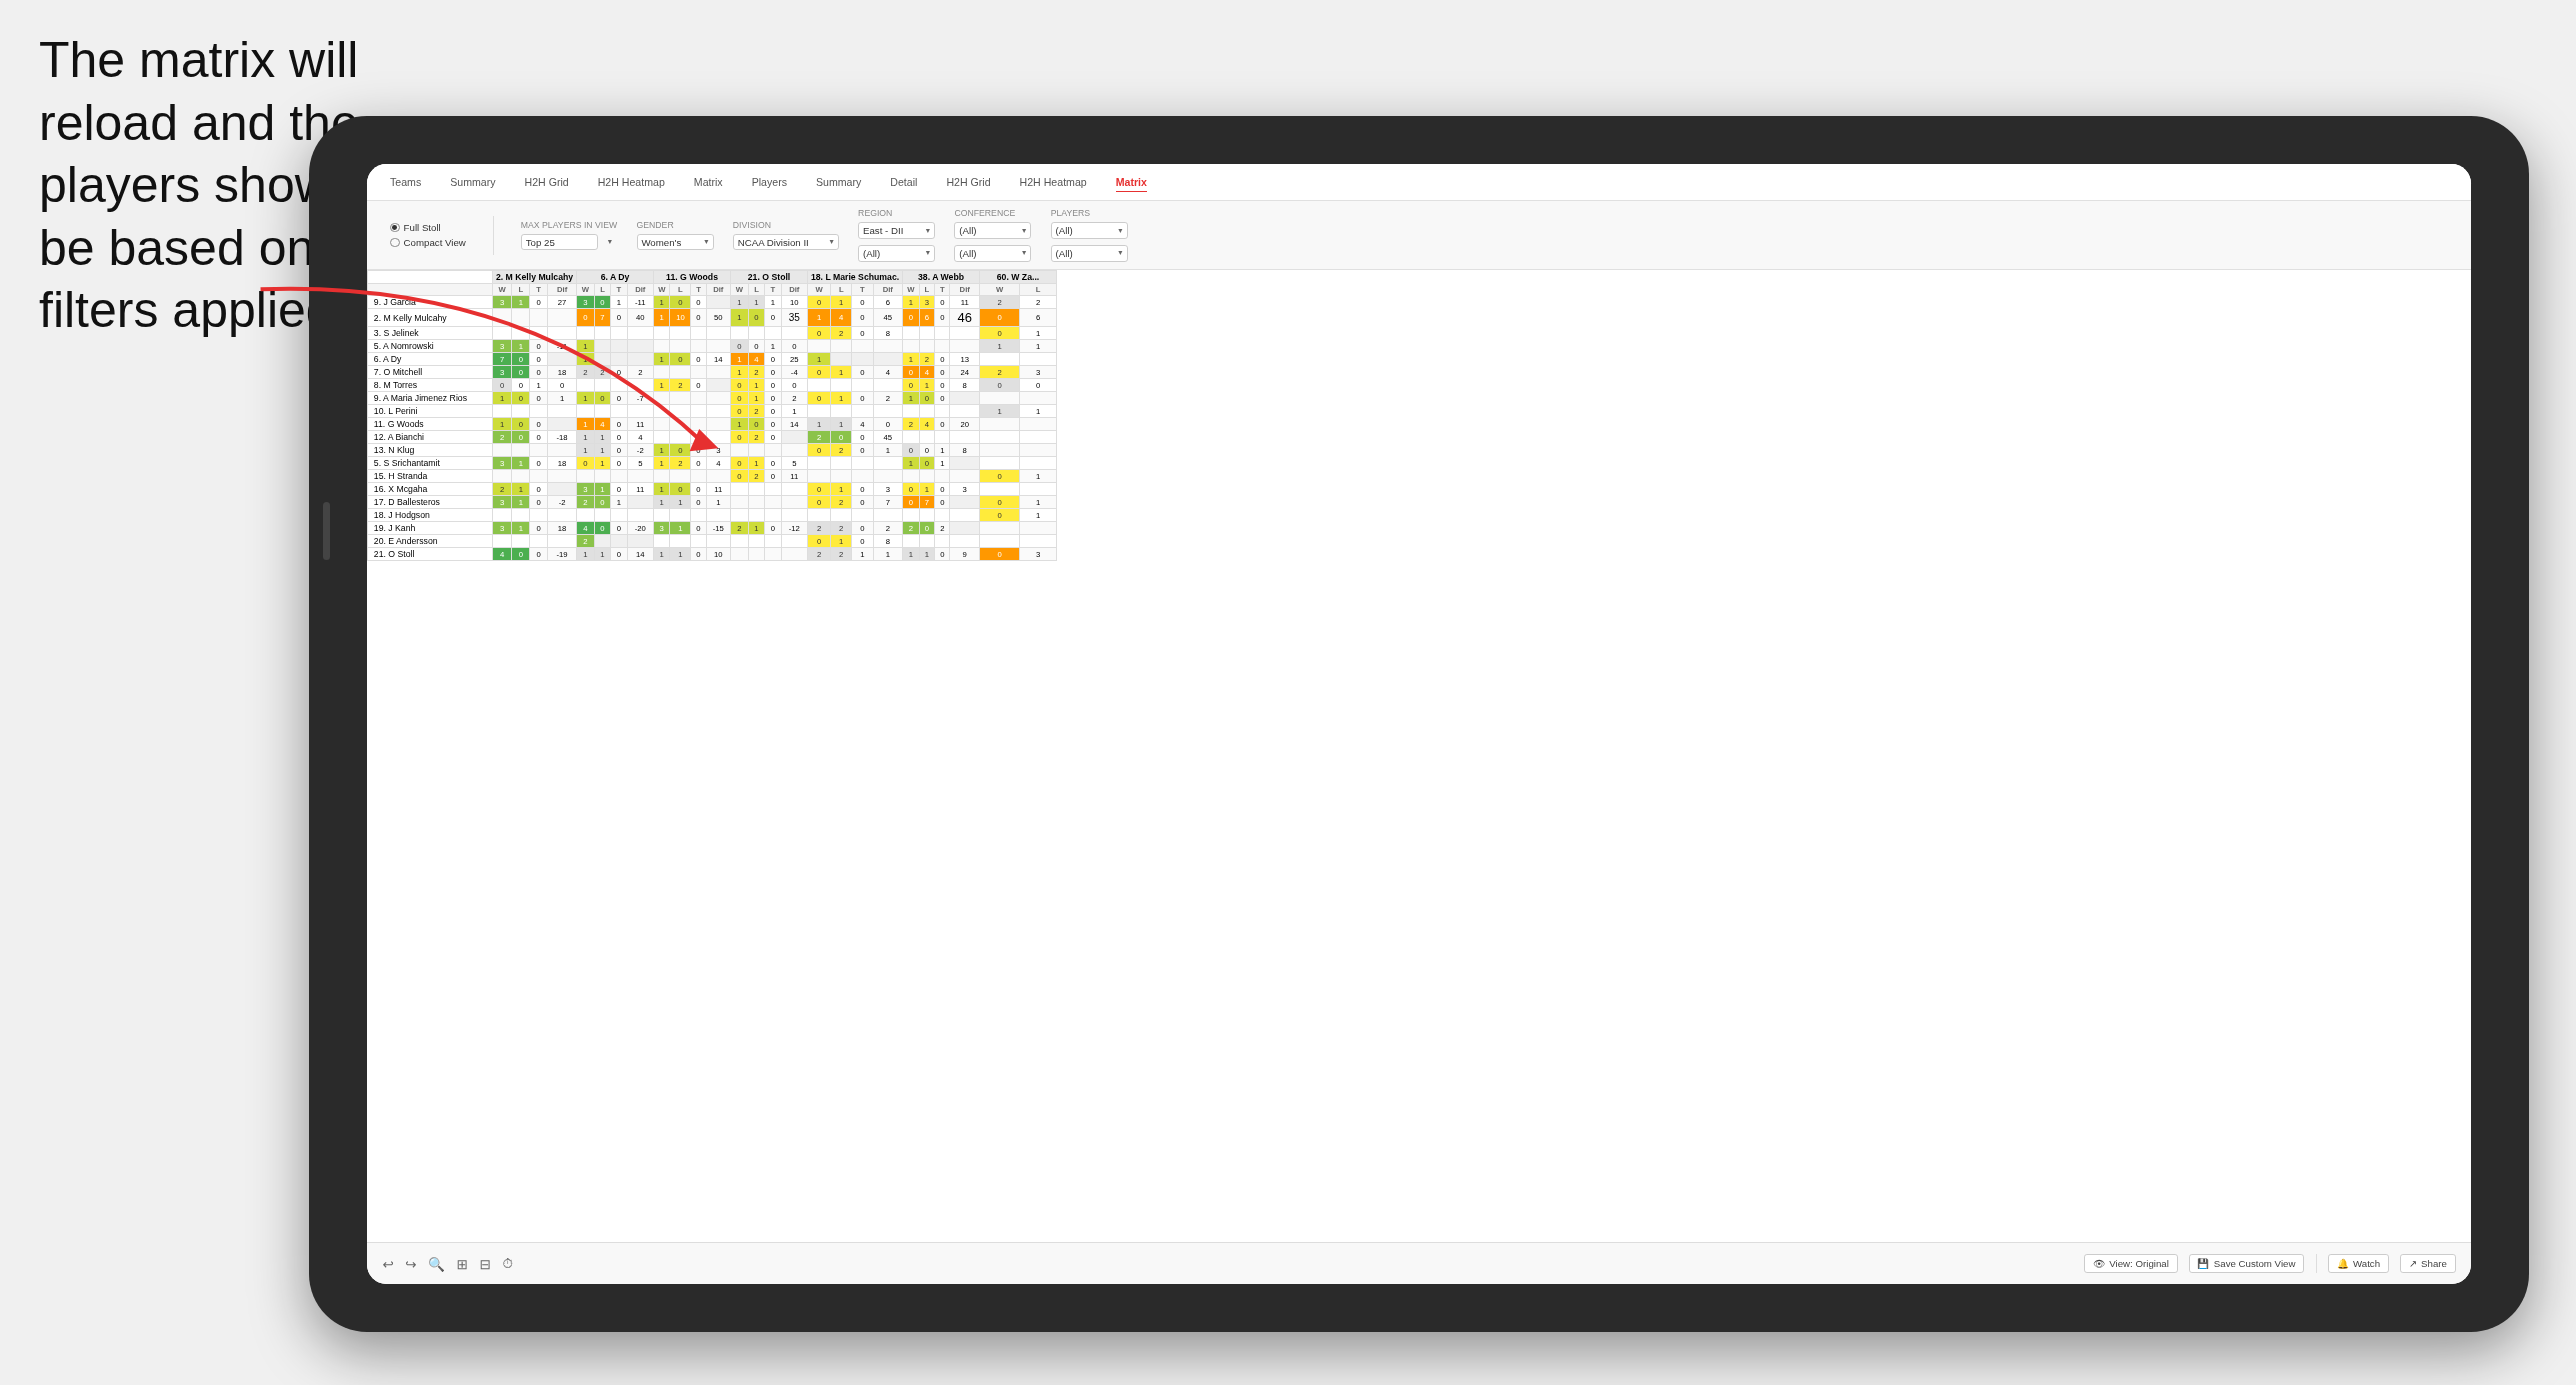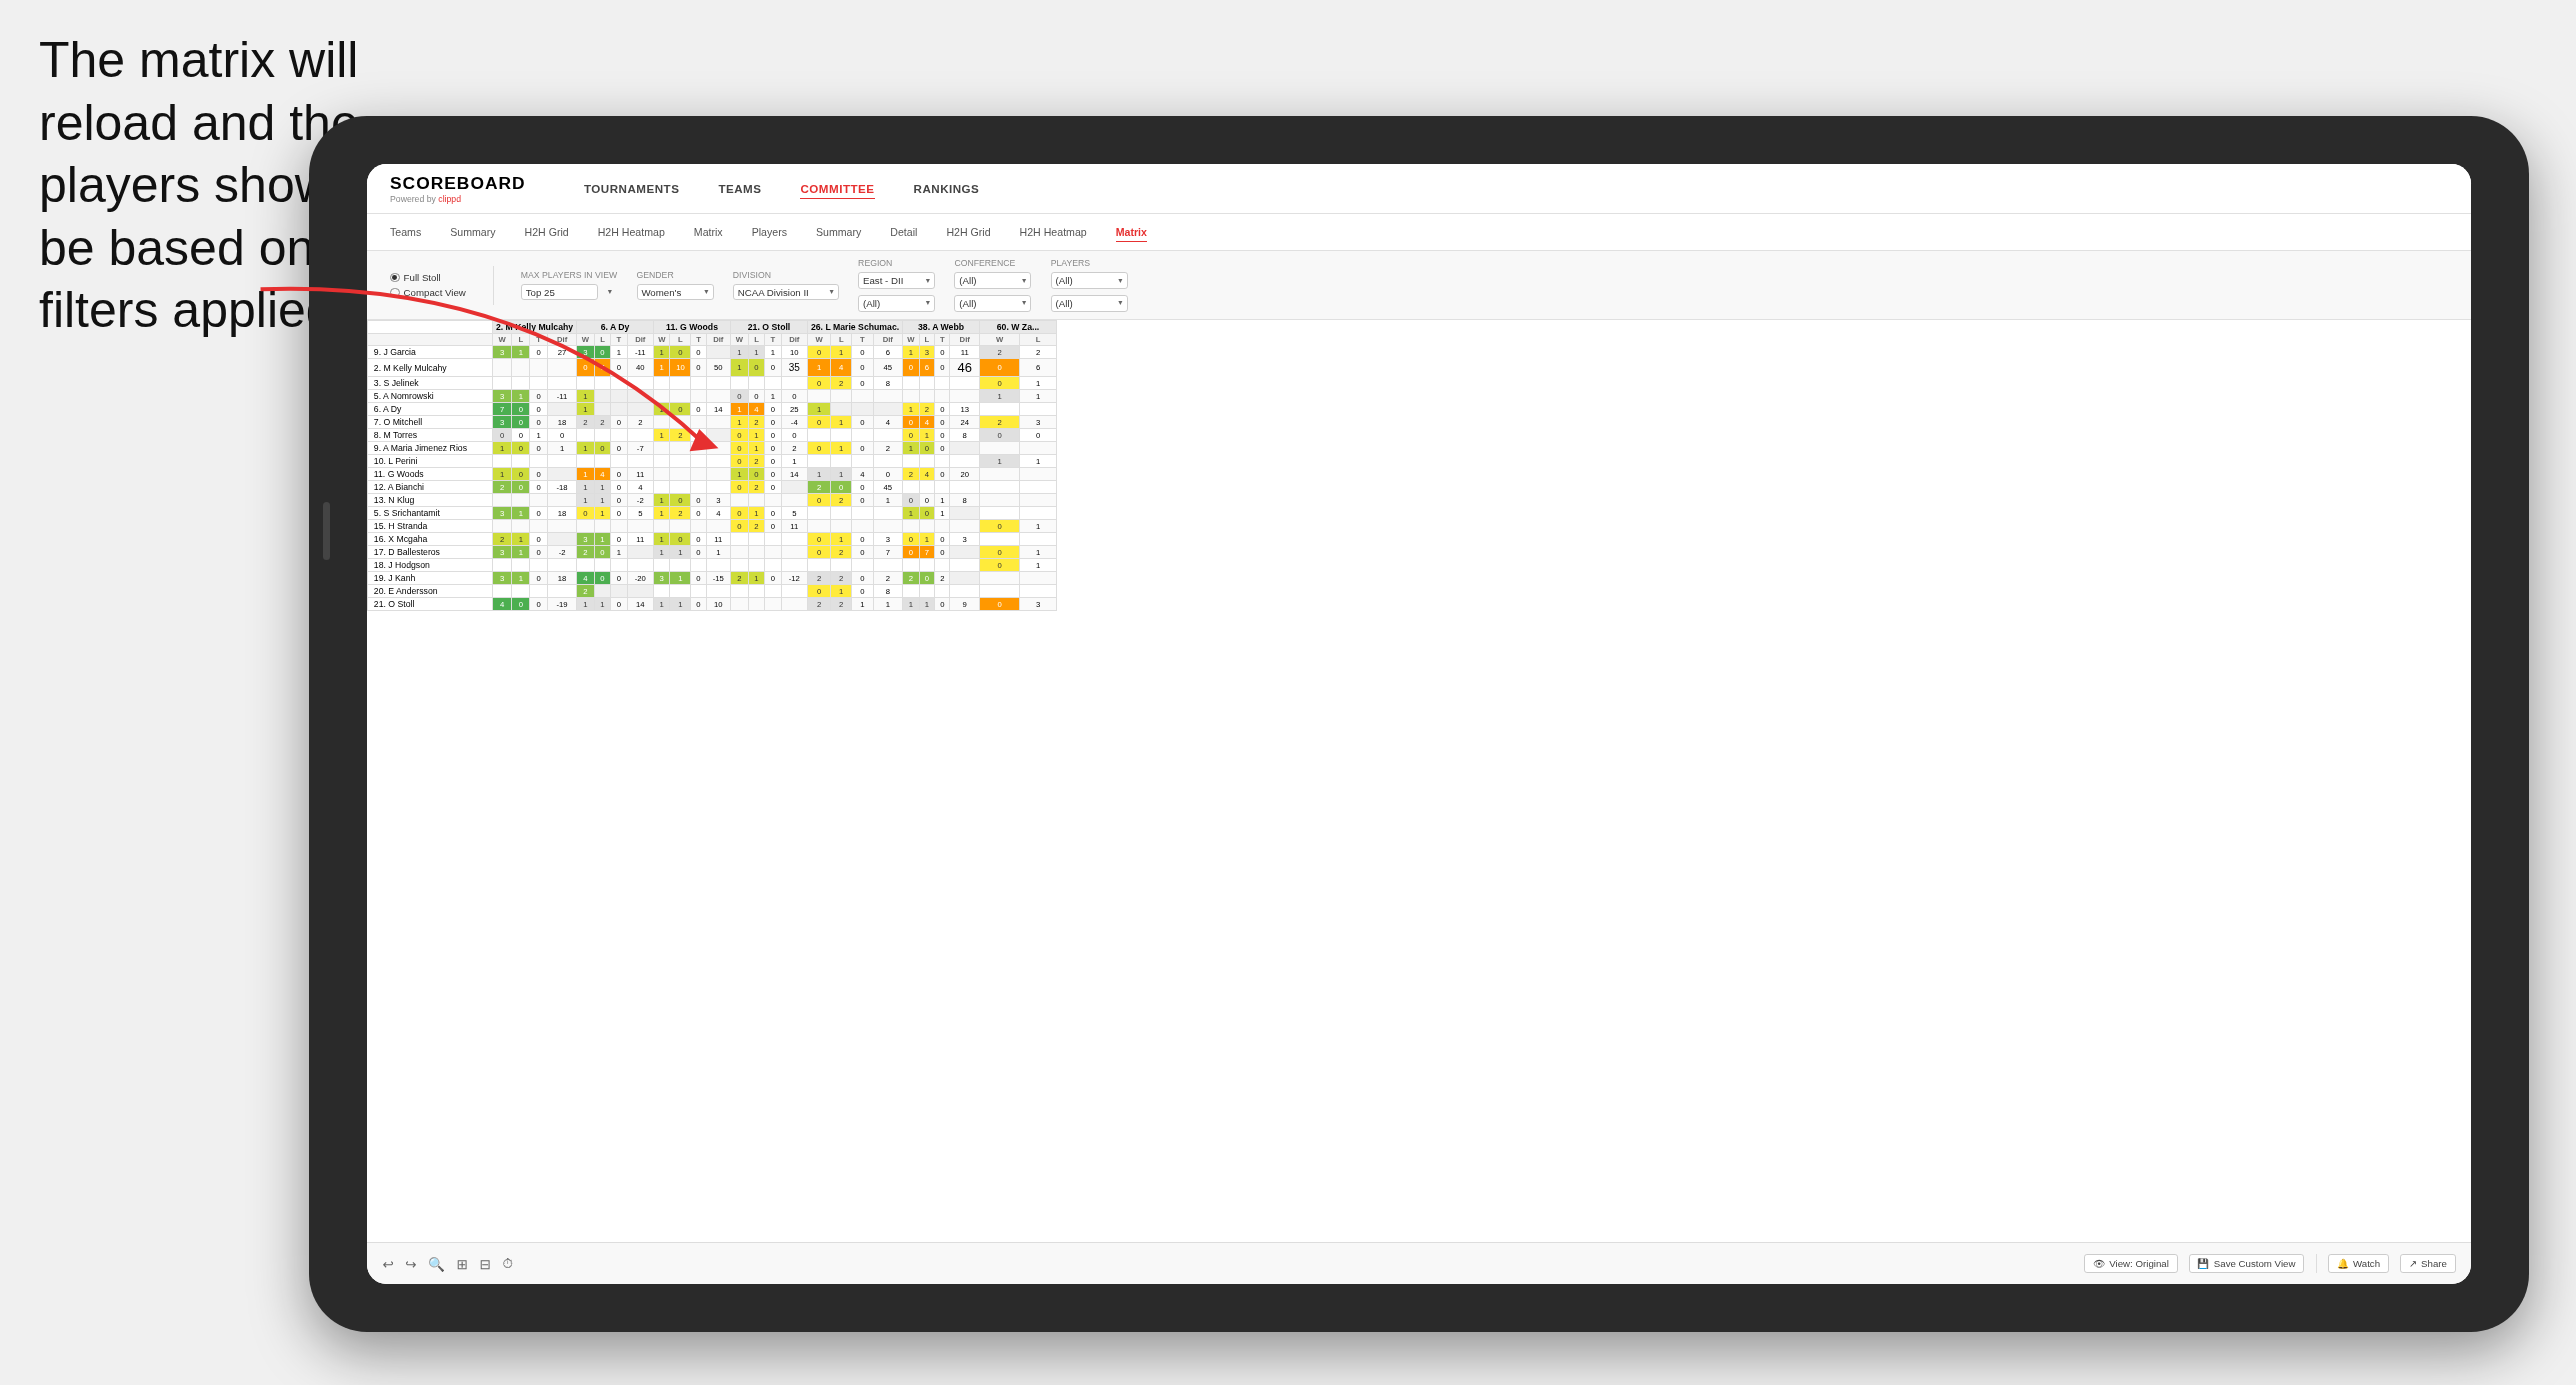--- a/index.html
+++ b/index.html
@@ -333,30 +333,20 @@
   <path d="M 20 20 Q 300 10 480 180" stroke="#e63030" stroke-width="4" fill="none"></path>
   <polygon points="475,165 495,185 465,188" fill="#e63030"></polygon>
 </svg>
 
 <div class="tablet-frame">
 
   <div style="position:absolute;left:13.5px;top:386px;width:7.7px;height:58px;background:#444;border-radius:3.9px;"></div>
 
   <div class="tablet-screen">
 
-    <div class="nav-bar">
-      <div class="logo-area">
-        <span class="logo-title">SCOREBOARD</span>
-        <span class="logo-sub">Powered by <span style="color:#e63030">clippd</span></span>
-      </div>
-      <span class="nav-item">TOURNAMENTS</span>
-      <span class="nav-item">TEAMS</span>
-      <span class="nav-item active">COMMITTEE</span>
-      <span class="nav-item">RANKINGS</span>
-    </div>
 
     <div class="sub-nav">
       <span class="sub-nav-item">Teams</span>
       <span class="sub-nav-item">Summary</span>
       <span class="sub-nav-item">H2H Grid</span>
       <span class="sub-nav-item">H2H Heatmap</span>
       <span class="sub-nav-item">Matrix</span>
       <span class="sub-nav-item">Players</span>
       <span class="sub-nav-item">Summary</span>
       <span class="sub-nav-item">Detail</span>
@@ -461,21 +451,21 @@
     <div class="matrix-area">
       <table class="matrix-table">
         <thead>
           <tr>
             <th class="player-name col-header" style="min-width:125px;background:#fff;"></th>
 
             <th colspan="4" class="col-player-header">2. M Kelly Mulcahy</th>
             <th colspan="4" class="col-player-header">6. A Dy</th>
             <th colspan="4" class="col-player-header">11. G Woods</th>
             <th colspan="4" class="col-player-header">21. O Stoll</th>
-            <th colspan="4" class="col-player-header">26. L Marie Schumac.</th>
+            <th colspan="4" class="col-player-header">18. L Marie Schumac.</th>
             <th colspan="4" class="col-player-header">38. A Webb</th>
             <th colspan="2" class="col-player-header">60. W Za...</th>
           </tr>
           <tr class="wlt-group">
             <th class="player-name" style="background:#f5f5f5;"></th>
             <th class="sub-header">W</th>
             <th class="sub-header">L</th>
             <th class="sub-header">T</th>
             <th class="sub-header">Dif</th>
             <th class="sub-header">W</th>

